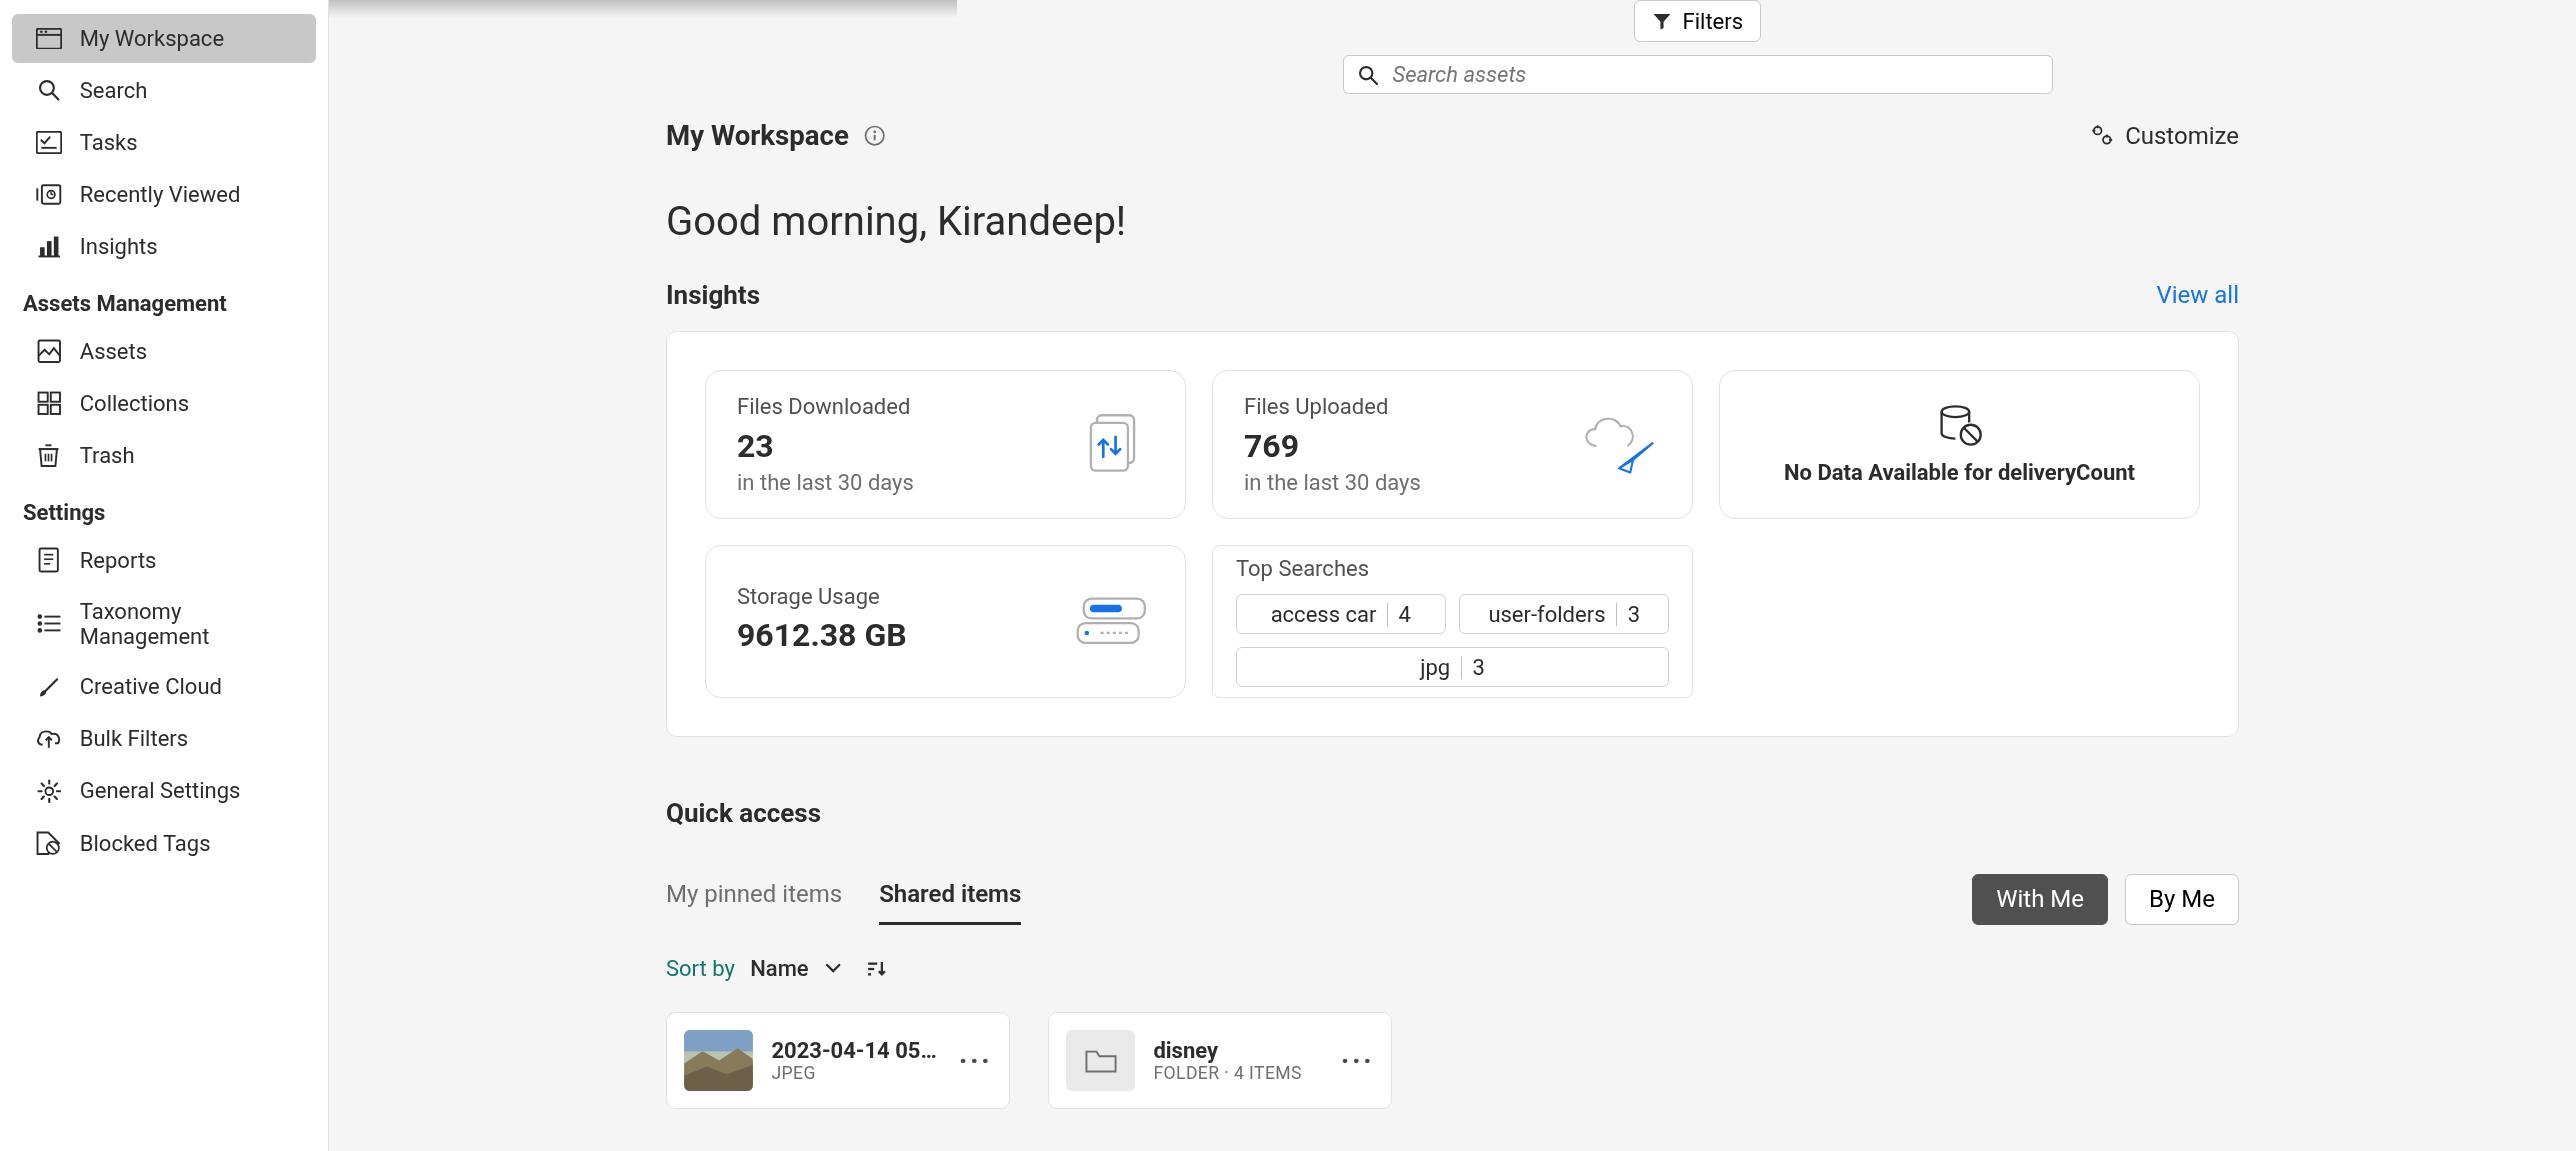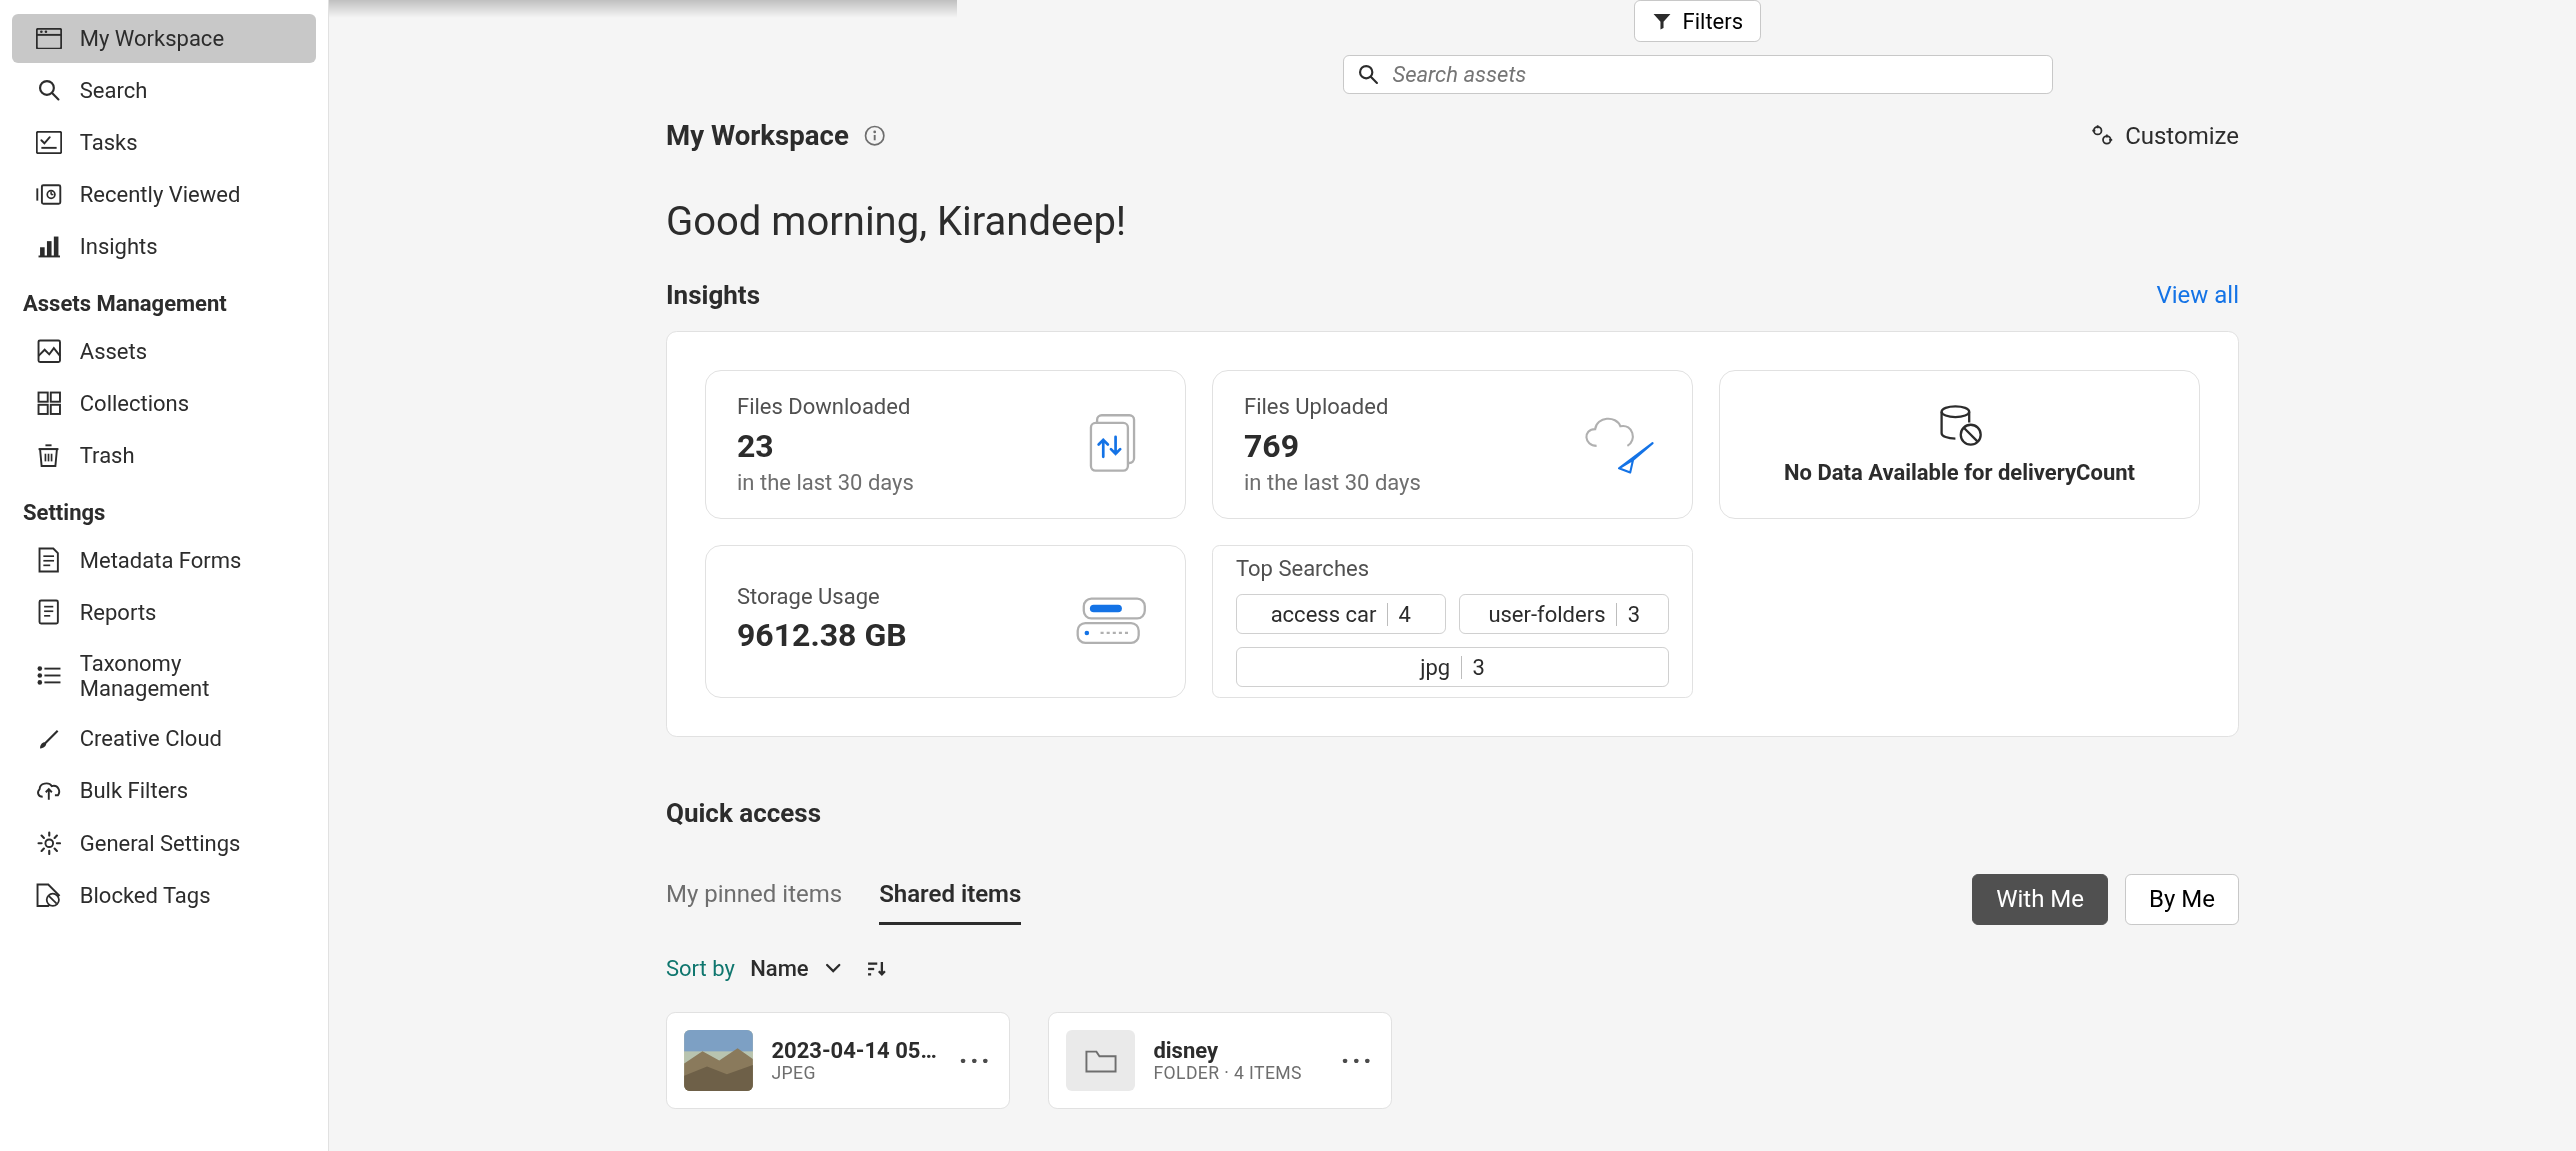--- a/index.html
+++ b/index.html
@@ -6,21 +6,21 @@
 body { background: #f5f5f5; color: #2c2c2c; }
 .app { display: flex; width: 2576px; height: 1151px; }
 .sidebar { width: 329px; background: #fff; border-right: 1.5px solid #e1e1e1; padding-top: 10.7px; }
 .nav-item { display: flex; align-items: center; gap: 17px; padding: 10.7px 23px; font-size: 22px; cursor: pointer; border-radius: 6.1px; margin: 3.1px 12.2px 3.1px 12.2px; }
 .nav-item.active { background: #c8c8c8; }
 .nav-section-header { font-weight: 700; font-size: 22px; padding: 17px 23px 7.7px 23px; }
 .nav-icon { width: 27.6px; height: 27.6px; display: inline-flex; align-items: center; justify-content: center; flex-shrink: 0; }
 .main { flex: 1; background: #f5f5f5; position: relative; }
 .topbar { height: 73px; display: flex; align-items: center; padding-left: 490px; gap: 12.2px; flex-direction: column; }
 .filters-btn { display: flex; align-items: center; gap: 10.7px; background: #fff; border: 1.5px solid #c8c8c8; border-radius: 6.1px; padding: 7.7px 17px; font-size: 22px; cursor: pointer; }
-.search-box { display: flex; align-items: center; gap: 12.2px; background: #fff; border: 1.5px solid #c8c8c8; border-radius: 6.1px; padding: 6.1px 13.8px; width: 710px; }
+.search-box { display: flex; align-items: flex-end; gap: 12.2px; background: #fff; border: 1.5px solid #c8c8c8; border-radius: 6.1px; padding: 6.1px 13.8px; width: 710px; }
 .search-input { border: none; outline: none; font-size: 22px; font-style: italic; color: #8e8e8e; flex: 1; background: transparent; }
 .content { padding: 46px 337px 31px 337px; }
 .header-row { display: flex; align-items: center; justify-content: space-between; margin-bottom: 46px; }
 .header-left { display: flex; align-items: center; gap: 15.3px; }
 .page-title { font-size: 27.6px; font-weight: 700; }
 .customize-btn { display: flex; align-items: center; gap: 10.7px; font-size: 24px; cursor: pointer; }
 .greeting { font-size: 40px; font-weight: 400; margin-bottom: 35px; }
 .section-head { display: flex; justify-content: space-between; align-items: center; margin-bottom: 21.4px; }
 .section-title { font-size: 26px; font-weight: 700; }
 .view-all { color: #1473e6; font-size: 24px; cursor: pointer; }
@@ -156,31 +156,20 @@
             <line x1="11" y1="14" x2="11" y2="24" stroke="#2c2c2c" stroke-width="2.2"></line>
             <line x1="15" y1="14" x2="15" y2="24" stroke="#2c2c2c" stroke-width="2.2"></line>
             <line x1="19" y1="14" x2="19" y2="24" stroke="#2c2c2c" stroke-width="2.2"></line>
           </svg>
       </span>
       <span>Trash</span>
     </div>
 
     <div class="nav-section-header">Settings</div>
 
-    <div class="nav-item">
-      <span class="nav-icon">
-        <svg width="21.4" height="26" viewBox="0 0 28 34">
-            <path d="M2 2 L20 2 L26 8 L26 32 L2 32 Z" fill="none" stroke="#2c2c2c" stroke-width="2.5"></path>
-            <line x1="7" y1="12" x2="21" y2="12" stroke="#2c2c2c" stroke-width="2.2"></line>
-            <line x1="7" y1="18" x2="21" y2="18" stroke="#2c2c2c" stroke-width="2.2"></line>
-            <line x1="7" y1="24" x2="16" y2="24" stroke="#2c2c2c" stroke-width="2.2"></line>
-          </svg>
-      </span>
-      <span>Metadata Forms</span>
-    </div>
 
     <div class="nav-item">
       <span class="nav-icon">
         <svg width="21.4" height="26" viewBox="0 0 28 34">
             <rect x="2" y="2" width="24" height="30" rx="2" fill="none" stroke="#2c2c2c" stroke-width="2.5"></rect>
             <line x1="8" y1="10" x2="20" y2="10" stroke="#2c2c2c" stroke-width="2.2"></line>
             <line x1="8" y1="16" x2="20" y2="16" stroke="#2c2c2c" stroke-width="2.2"></line>
             <line x1="8" y1="22" x2="16" y2="22" stroke="#2c2c2c" stroke-width="2.2"></line>
           </svg>
       </span>

